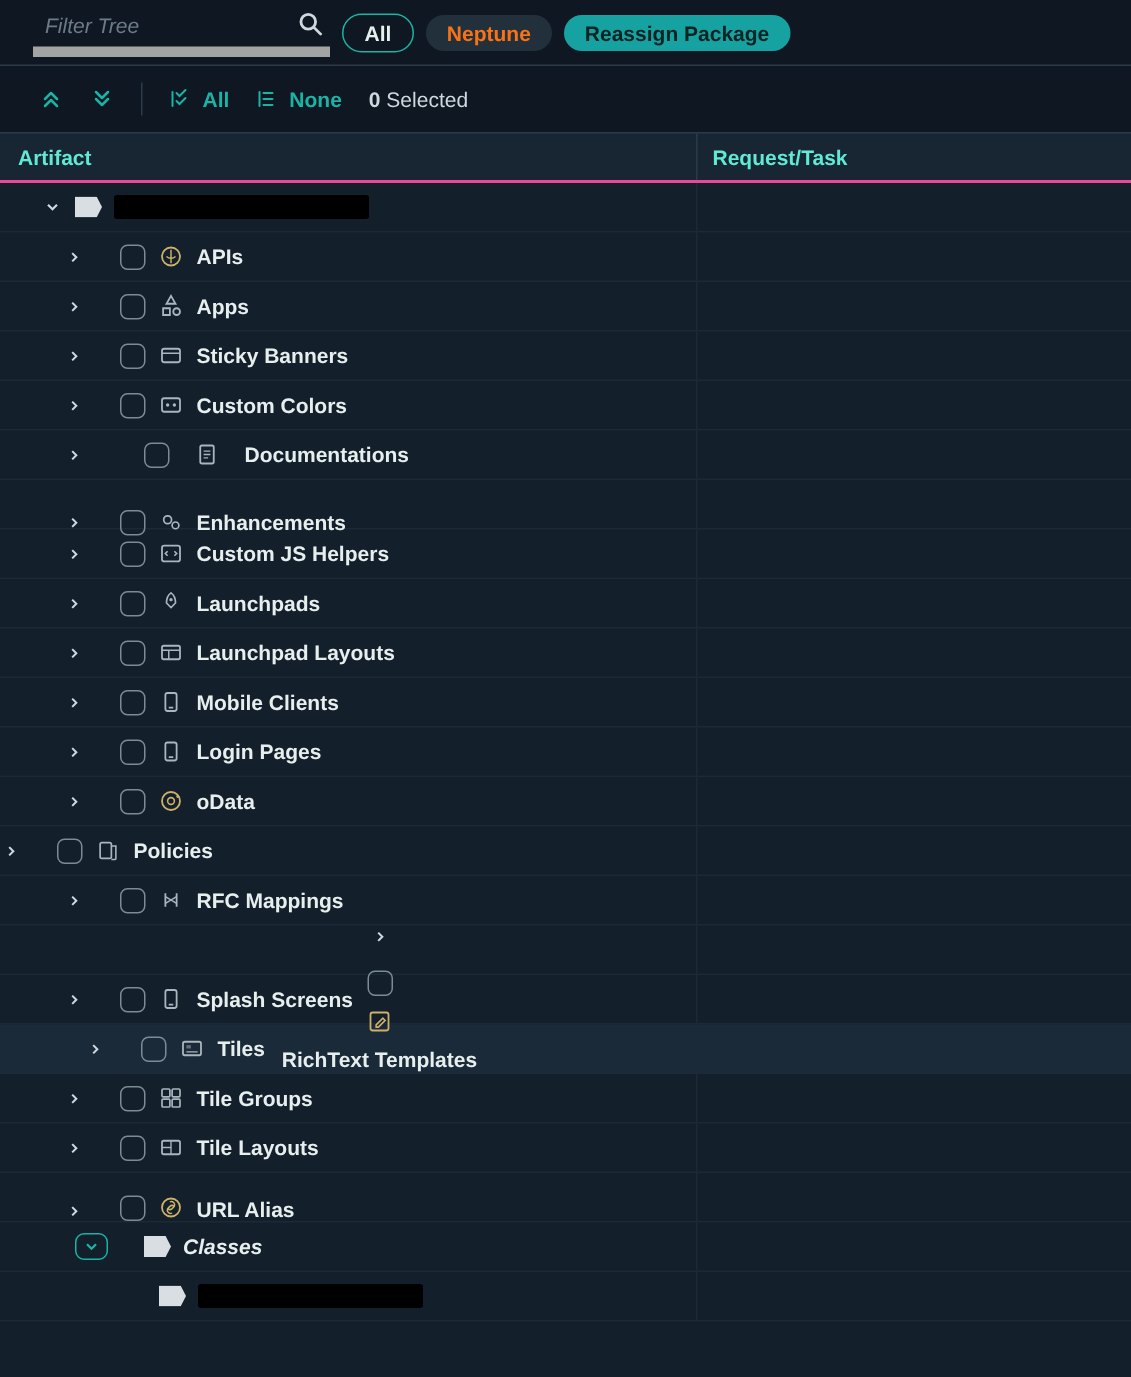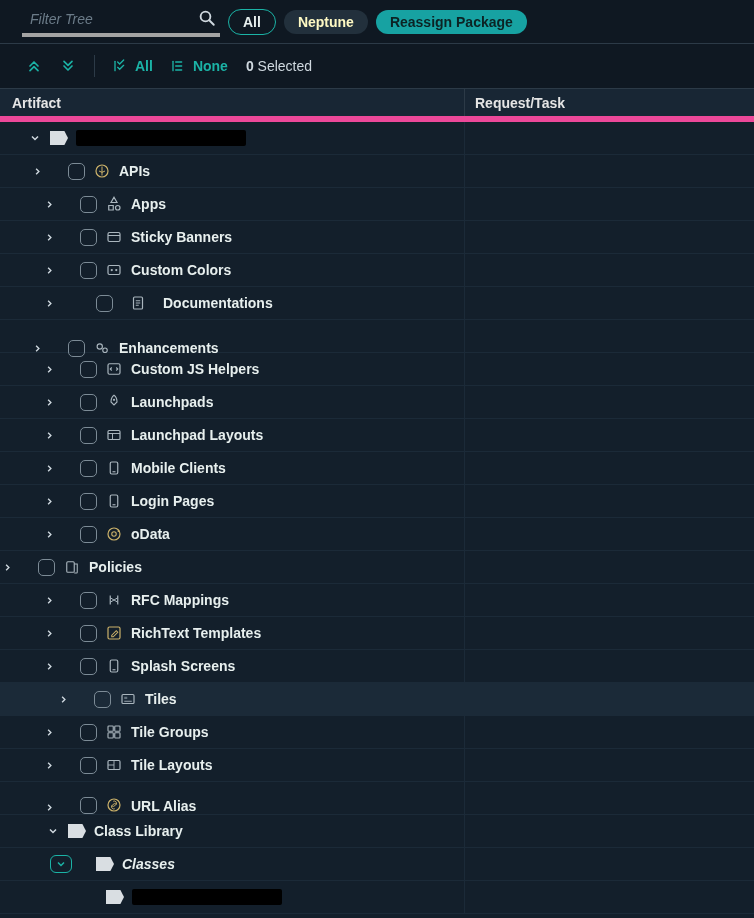--- a/index.html
+++ b/index.html
@@ -18,21 +18,21 @@
     display: flex;
     align-items: center;
     gap: 8px;
     padding: 8px 12px 8px 22px;
     border-bottom: 1px solid #2c3a47;
     height: 44px;
   }
   .search-wrap {
     position: relative;
     width: 198px;
-    border-bottom: 4px solid #a3a3a3;
+    border-bottom: 7px solid #a3a3a3;
   }
   .search-input {
     background: transparent;
     border: none;
     outline: none;
     color: #cfd8df;
     font-style: italic;
     font-size: 14px;
     padding: 4px 28px 6px 8px;
     width: 100%;
@@ -55,21 +55,21 @@
     cursor: pointer;
     user-select: none;
   }
   .pill.outline {
     border: 1.5px solid #1bb3a6;
     color: #e7efee;
     background: transparent;
   }
   .pill.dark {
     background: #22303c;
-    color: #fef9c3;
+    color: #f97316;
     border: none;
   }
   .pill.teal {
     background: #17a2a2;
     color: #0c2324;
     border: none;
   }
 
   
   .secbar {
@@ -95,25 +95,25 @@
   .selected-label {
     color: #cfd8df;
   }
   .selected-label b { font-weight: 700; }
 
   
   .thead {
     display: flex;
     background: #182634;
     border-top: 1px solid #2c3a47;
-    border-bottom: 6px solid #ec4899;
+    border-bottom: 2px solid #ec4899;
     height: 34px;
     align-items: center;
     font-weight: 700;
-    color: #e5e5e5;
+    color: #5eead4;
   }
   .col-artifact { flex: 0 0 464px; padding-left: 12px; }
   .col-task { flex: 1; padding-left: 10px; border-left: 1px solid #2c3a47; height: 100%; display:flex; align-items:center;}
 
   
   .tree {
     height: calc(918px - 44px - 44px - 34px);
     overflow-y: auto;
     background: #131f2b;
   }
@@ -264,21 +264,21 @@
           </svg>
       </span>
       <span class="tag-icon"></span>
       <span class="redacted" id="root-redacted" style="width: 170px;"></span>
     </div>
     <div class="right"></div>
   </div>
 
   <div id="artifact-rows">
       <div class="row">
-        <div class="left" style="padding-left: 30px;">
+        <div class="left" style="padding-left: 42px;">
           <span class="expander">
             <svg width="11" height="11" viewBox="0 0 24 24" fill="none" stroke="currentColor" stroke-width="3">
               <polyline points="9 6 15 12 9 18"></polyline>
             </svg>
           </span>
           <span style="width: 8px;"></span>
           <span class="checkbox"></span>
           <span class="node-icon">
             <svg width="18" height="18" viewBox="0 0 24 24">
               <use href="#ic-api"></use>
@@ -354,21 +354,21 @@
           <span class="node-icon grey">
             <svg width="18" height="18" viewBox="0 0 24 24">
               <use href="#ic-doc"></use>
             </svg>
           </span>
           <span class="label">Documentations</span>
         </div>
         <div class="right"></div>
       </div>
       <div class="row">
-        <div class="left" style="padding-left: 30px; margin-top: 24px;">
+        <div class="left" style="padding-left: 42px; margin-top: 24px;">
           <span class="expander">
             <svg width="11" height="11" viewBox="0 0 24 24" fill="none" stroke="currentColor" stroke-width="3">
               <polyline points="9 6 15 12 9 18"></polyline>
             </svg>
           </span>
           <span style="width: 8px;"></span>
           <span class="checkbox"></span>
           <span class="node-icon grey">
             <svg width="18" height="18" viewBox="0 0 24 24">
               <use href="#ic-gears"></use>
@@ -516,21 +516,21 @@
           <span class="node-icon grey">
             <svg width="18" height="18" viewBox="0 0 24 24">
               <use href="#ic-mapping"></use>
             </svg>
           </span>
           <span class="label">RFC Mappings</span>
         </div>
         <div class="right"></div>
       </div>
       <div class="row">
-        <div class="left" style="padding-left: 42px;">
+        <div class="left" style="padding-left: 42px; flex-direction: column;">
           <span class="expander">
             <svg width="11" height="11" viewBox="0 0 24 24" fill="none" stroke="currentColor" stroke-width="3">
               <polyline points="9 6 15 12 9 18"></polyline>
             </svg>
           </span>
           <span style="width: 8px;"></span>
           <span class="checkbox"></span>
           <span class="node-icon">
             <svg width="18" height="18" viewBox="0 0 24 24">
               <use href="#ic-edit"></use>
@@ -625,32 +625,20 @@
             <svg width="18" height="18" viewBox="0 0 24 24">
               <use href="#ic-link"></use>
             </svg>
           </span>
           <span class="label">URL Alias</span>
         </div>
         <div class="right"></div>
       </div>
     </div>
 
-  <div class="row">
-    <div class="left" style="padding-left:46px;">
-      <span class="expander">
-        <svg width="12" height="12" viewBox="0 0 24 24" fill="none" stroke="currentColor" stroke-width="3">
-            <polyline points="6 9 12 15 18 9"></polyline>
-          </svg>
-      </span>
-      <span class="tag-icon"></span>
-      <span class="label">Class Library</span>
-    </div>
-    <div class="right"></div>
-  </div>
 
   <div class="row">
     <div class="left" style="padding-left:50px;font-style:italic;">
       <span class="expander-box">
         <svg width="12" height="12" viewBox="0 0 24 24" fill="none" stroke="#1bb3a6" stroke-width="3">
             <polyline points="6 9 12 15 18 9"></polyline>
           </svg>
       </span>
       <span style="width:8px"></span>
       <span class="tag-icon"></span>

